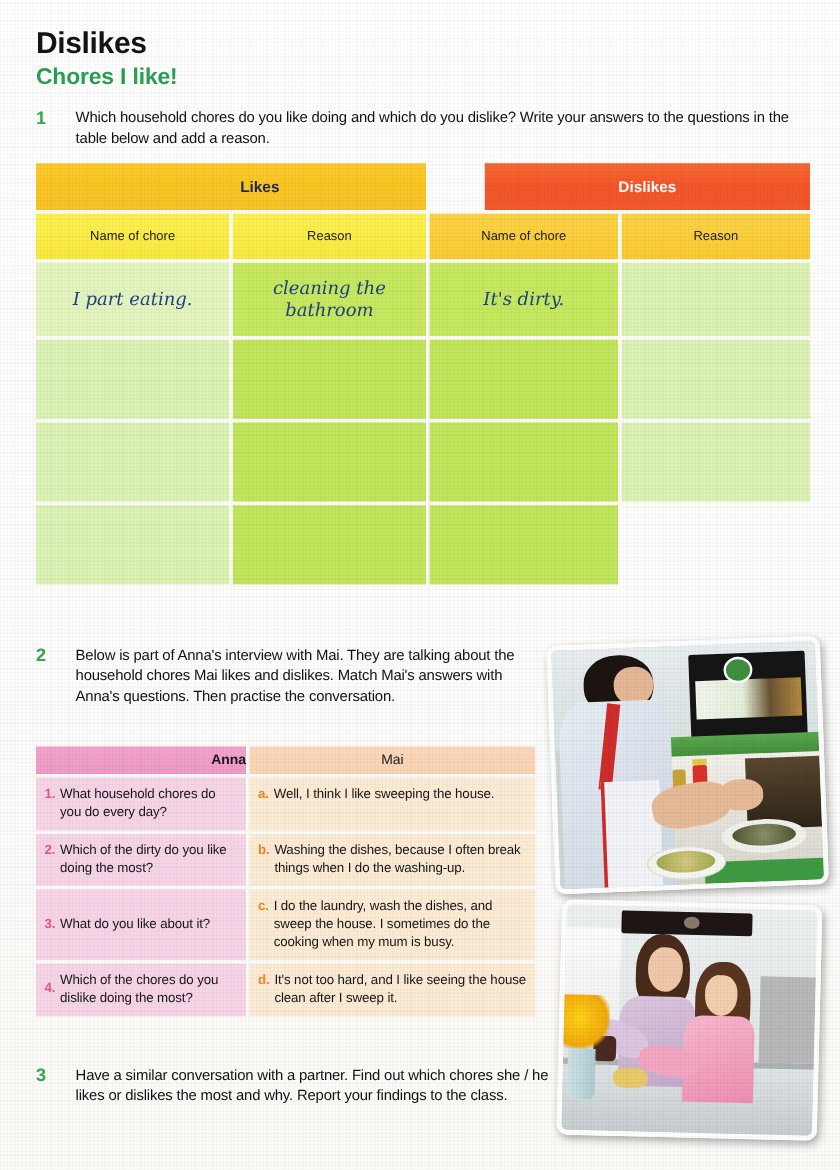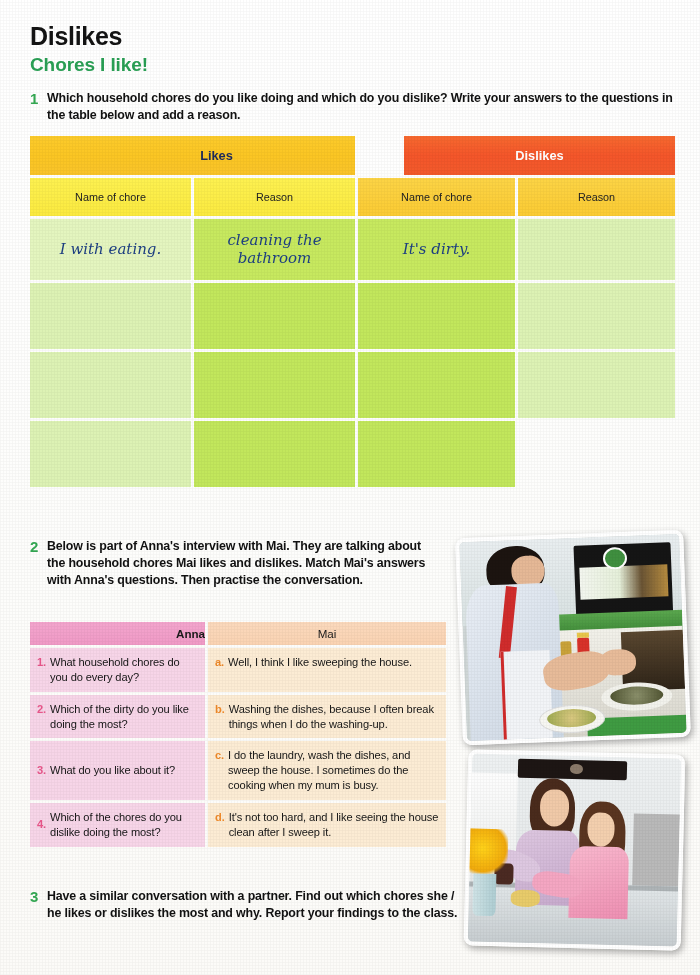--- a/index.html
+++ b/index.html
@@ -41,23 +41,23 @@
   
   .instr { position: absolute; }
   .instr .num {
     position: absolute;
     left: 0; top: 0;
     font-size: 15px;
     font-weight: bold;
     color: #34a853;
   }
   .instr .body {
-    margin-left: 17px;
+    margin-left: 33px;
     font-size: 12.4px;
-    font-weight: bold;
+    font-weight: normal;
     line-height: 1.38;
     color: #121212;
     letter-spacing: -0.15px;
   }
 
   #instr1 { left: 30px; top: 90px; width: 645px; }
   #instr2 { left: 30px; top: 538px; width: 410px; }
   #instr3 { left: 30px; top: 888px; width: 430px; }
 
   
@@ -283,21 +283,21 @@
   <div class="lt">
 
     <div class="hdr-likes">Likes</div>
     <div class="hdr-dislikes">Dislikes</div>
 
     <div class="sub-l">Name of chore</div>
     <div class="sub-l">Reason</div>
     <div class="sub-r">Name of chore</div>
     <div class="sub-r">Reason</div>
 
-    <div class="cell-l2 hand">I with eating.</div>
+    <div class="cell-l2 hand">I part eating.</div>
     <div class="cell-r2 hand">cleaning the bathroom</div>
     <div class="cell-r2 hand">It's dirty.</div>
 
     <div class="cell-l"></div>
     <div class="cell-l"></div>
     <div class="cell-r"></div>
     <div class="cell-r"></div>
 
     <div class="cell-l"></div>
     <div class="cell-l"></div>

